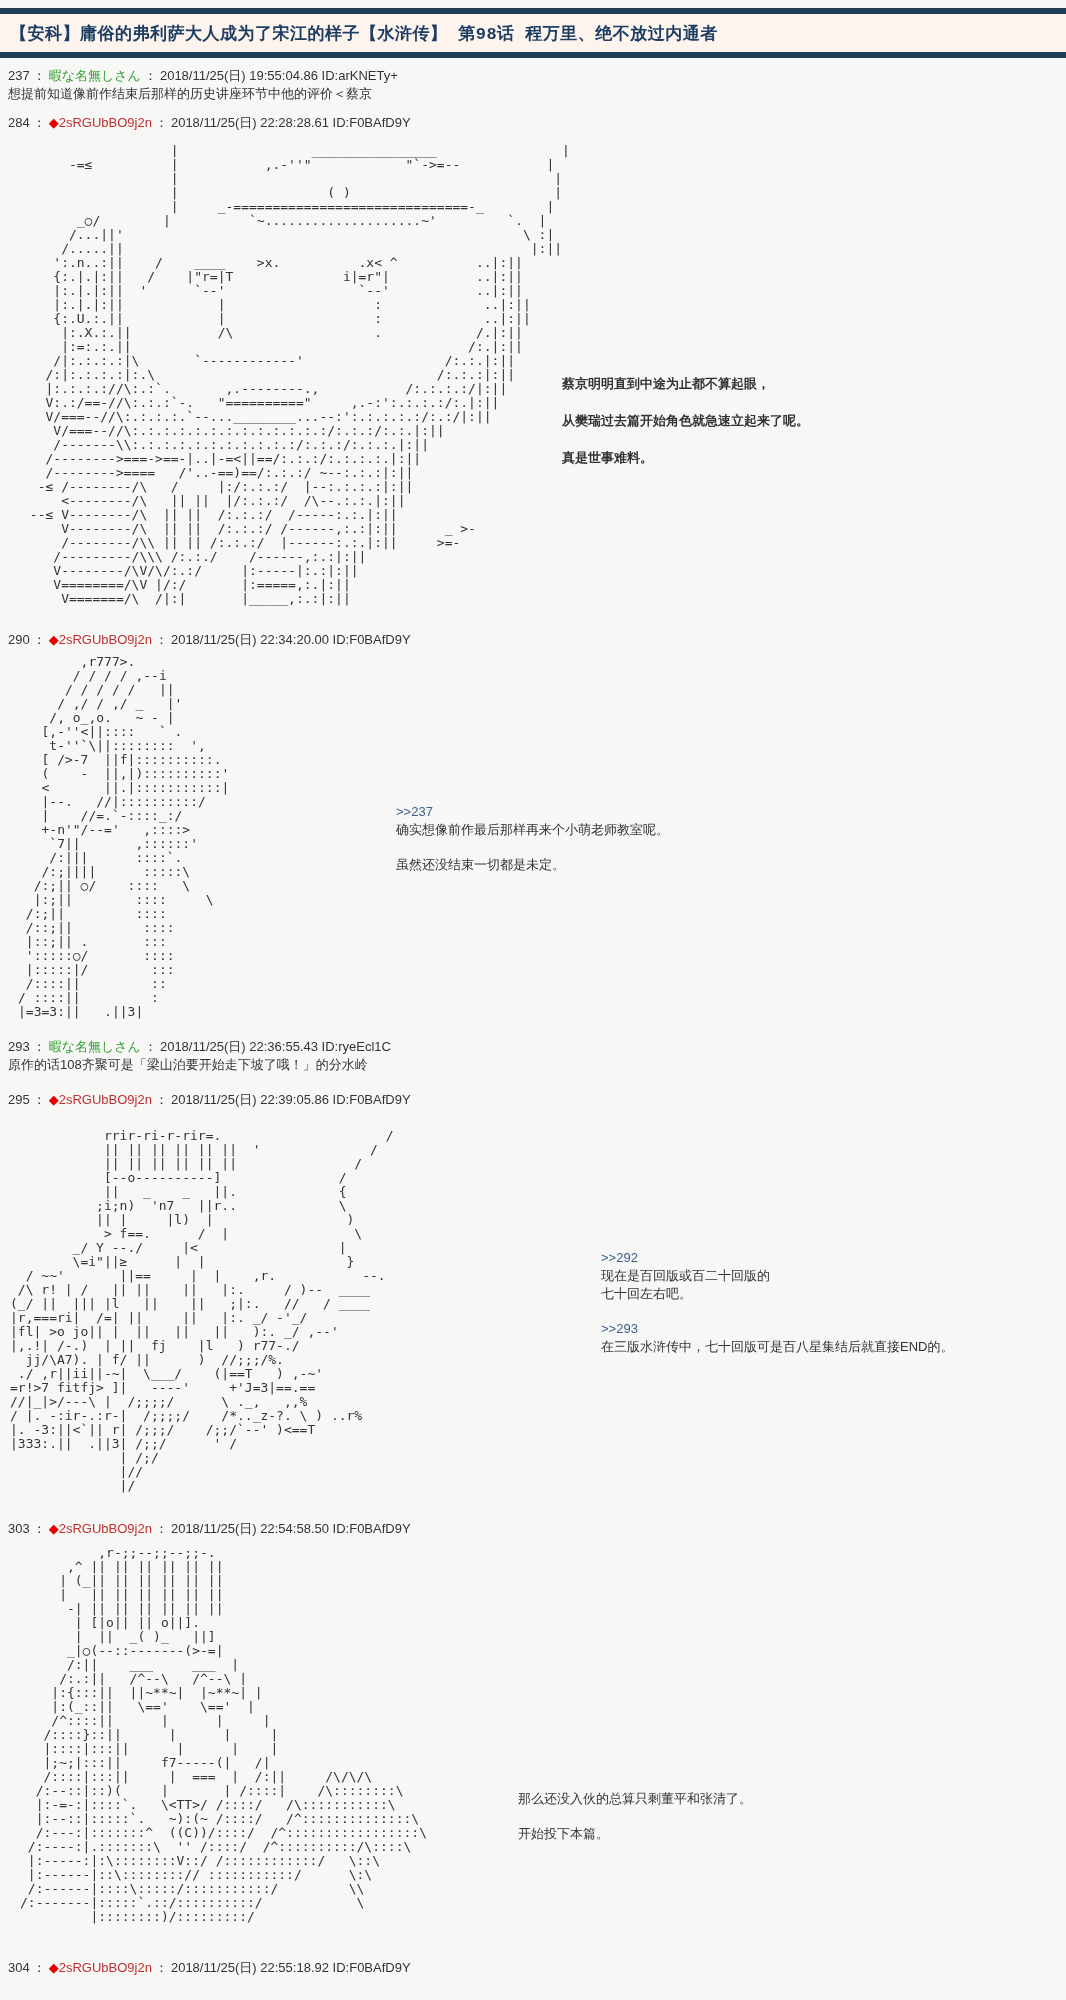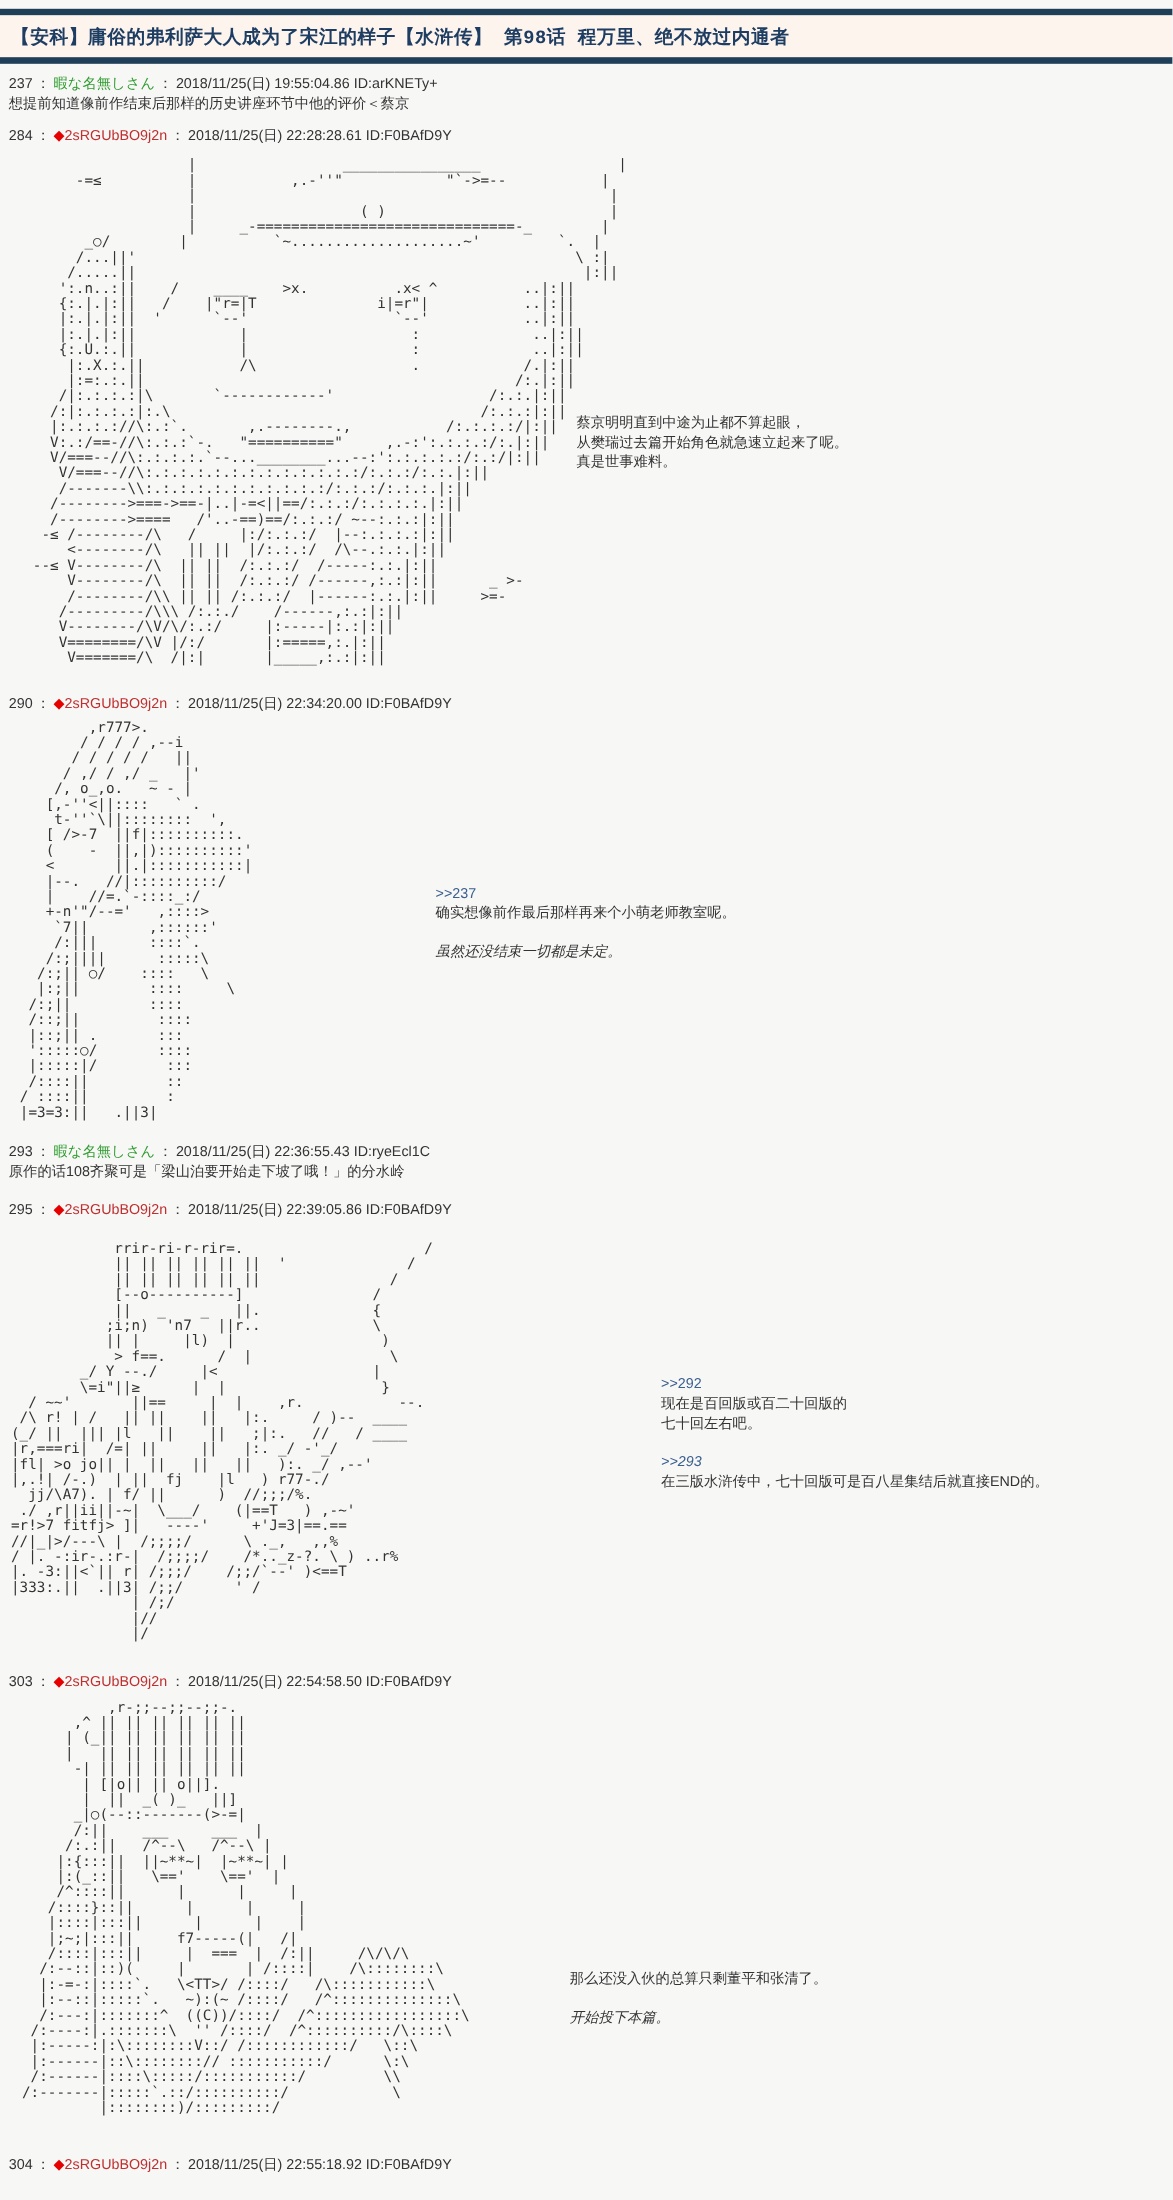--- a/index.html
+++ b/index.html
@@ -21,27 +21,27 @@
   .name-trip { color:#c03030; }
   .diamond { color:#e60000; }
   .post-body { font-size:13px; line-height:15px; margin-top:3px; color:#333; }
   .aa-wrap { position:relative; }
   pre.aa {
     margin:0; color:#333;
     font-family:"DejaVu Sans Mono","Liberation Mono",monospace;
     font-size:13px; line-height:14px;
   }
   .side { position:absolute; font-size:13px; line-height:18px; color:#333; white-space:nowrap; }
-  .side .gap { margin-top:17px;font-style:italic; }
-  .side .gap19 { }
+  .side .gap { margin-top:17px; }
+  .side .gap19 { margin-top:19px; }
   .anchor { color:#3b5f8e; cursor:pointer; text-decoration:none; }
   
   #p237 { margin-top:10px; }
   #p284 { margin-top:14px; }  #p284 .aa-wrap { padding-top:14px; } #p284 pre.aa { margin-left:14px; }
-  #p284 .side { left:516px; top:245px; }
+  #p284 .side { left:554px; top:245px;font-weight:bold; }
   #p290 { margin-top:26px; }  #p290 .aa-wrap { padding-top:8px; }  #p290 pre.aa { margin-left:10px; }
   #p290 .side { left:388px; top:156px; }
   #p292 { margin-top:20px; }
   #p293 { margin-top:20px; }
   #p295 { margin-top:20px; }  #p295 .aa-wrap { padding-top:6px; }  #p295 pre.aa { margin-left:2px;margin-top:16px; }
   #p295 .side { left:593px; top:142px; }
   #p303 { margin-top:28px; }  #p303 .aa-wrap { padding-top:10px; } #p303 pre.aa { margin-left:12px; }
   #p303 .side { left:510px; top:254px; }
   #p304 { margin-top:36px; }
 </style>

